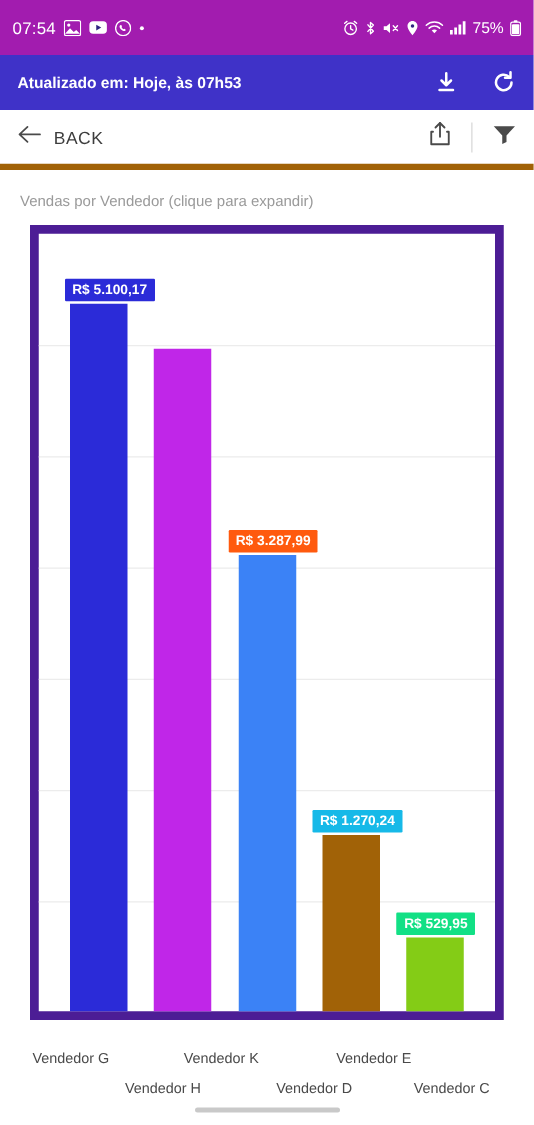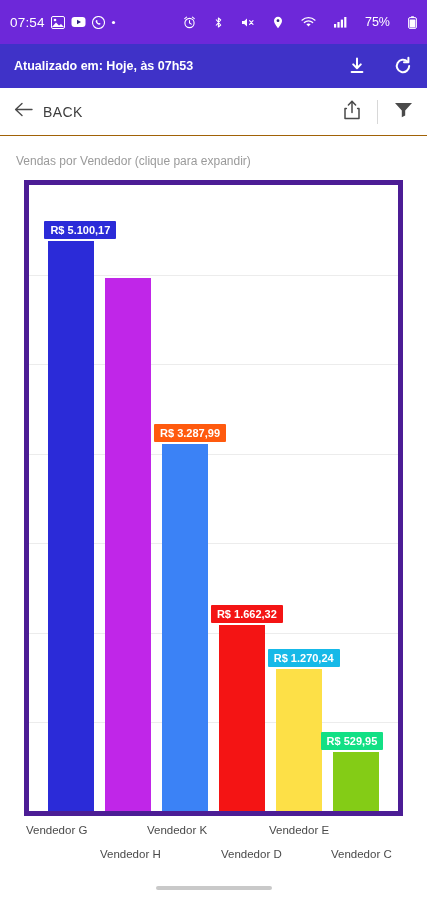--- a/index.html
+++ b/index.html
@@ -6,30 +6,30 @@
   html, body {
     width: 427px; height: 900px;
     background: #ffffff;
     font-family: "Liberation Sans", sans-serif;
     overflow: hidden;
   }
 
   
   .status-bar {
     height: 44px;
-    background: #6d28d9;
+    background: #a21caf;
     color: #ffffff;
     display: flex;
     align-items: center;
     padding: 0 10px;
     font-size: 13px;
   }
   .status-left { display: flex; align-items: center; gap: 6px; }
   .status-time { font-size: 13.5px; letter-spacing: .2px; }
-  .status-right { margin-left: auto; display: flex; align-items: center; gap: 18px; }
+  .status-right { margin-left: auto; display: flex; align-items: center; gap: 5px; }
   .sb-icon { display: inline-flex; align-items: center; justify-content: center; }
   .sb-icon svg { display: block; }
   .battery-text { font-size: 12.5px; }
 
   
   .update-bar {
     height: 44px;
     background: #3f32c8;
     color: #ffffff;
     display: flex;
@@ -41,21 +41,21 @@
   .update-actions { margin-left: auto; display: flex; align-items: center; gap: 26px; }
   .update-actions .act { cursor: pointer; display: flex; }
 
   
   .toolbar {
     height: 48px;
     background: #ffffff;
     display: flex;
     align-items: center;
     padding: 0 14px;
-    border-bottom: 1px solid #a16207;
+    border-bottom: 5px solid #a16207;
   }
   .back-group { display: flex; align-items: center; gap: 10px; cursor: pointer; }
   .back-label { font-size: 14px; color: #3d3d3d; letter-spacing: .4px; }
   .toolbar-right { margin-left: auto; display: flex; align-items: center; gap: 16px; }
   .divider-v { width: 1px; height: 24px; background: #d8d8d8; }
 
   
   .chart-title {
     font-size: 12px;
     color: #9a9a9a;
@@ -63,21 +63,21 @@
   }
   .chart-wrap {
     position: relative;
     margin: 0 16px;
     height: 636px;
   }
   .plot {
     position: absolute;
     left: 8px; right: 8px;
     top: 0; bottom: 0;
-    border: 5px solid #4c1d95;
+    border: 7px solid #4c1d95;
     background: #ffffff;
   }
   .gridline {
     position: absolute;
     left: 0; right: 0;
     height: 1px;
     background: #ececec;
   }
   .bars {
     position: absolute;
@@ -111,21 +111,21 @@
     white-space: nowrap;
     border-radius: 1px;
   }
   .bar-slot:nth-child(1) .bar-label { left: -4px; }
   .bar-slot:nth-child(6) .bar-label { left: -12px; }
 
   
   .xaxis {
     position: relative;
     height: 52px;
-    margin: 6px 16px 0 16px;
+    margin: 23px 16px 0 16px;
   }
   .xlabel {
     position: absolute;
     font-size: 11.5px;
     color: #4a4a4a;
     white-space: nowrap;
   }
 
   
   .home-indicator {
@@ -284,26 +284,21 @@
       </div>
       <div class="bar-slot">
         <div class="bar" style="height:85.2%;background:#c026e8"></div>
       </div>
       <div class="bar-slot">
         <div class="bar" style="height:58.7%;background:#3b82f6">
           <span class="bar-label" style="background:#ff5a0e">R$ 3.287,99</span>
         </div>
       </div>
       <div class="bar-slot">
-        <div class="bar" style="height:29.7%;background:#f41414">
-          <span class="bar-label" style="background:#f41414">R$ 1.662,32</span>
-        </div>
-      </div>
-      <div class="bar-slot">
-        <div class="bar" style="height:22.7%;background:#fde047">
+        <div class="bar" style="height:22.7%;background:#a16207">
           <span class="bar-label" style="background:#16b9e8">R$ 1.270,24</span>
         </div>
       </div>
       <div class="bar-slot">
         <div class="bar" style="height:9.5%;background:#84cc16">
           <span class="bar-label" style="background:#12e085">R$ 529,95</span>
         </div>
       </div>
     </div>
   </div>

